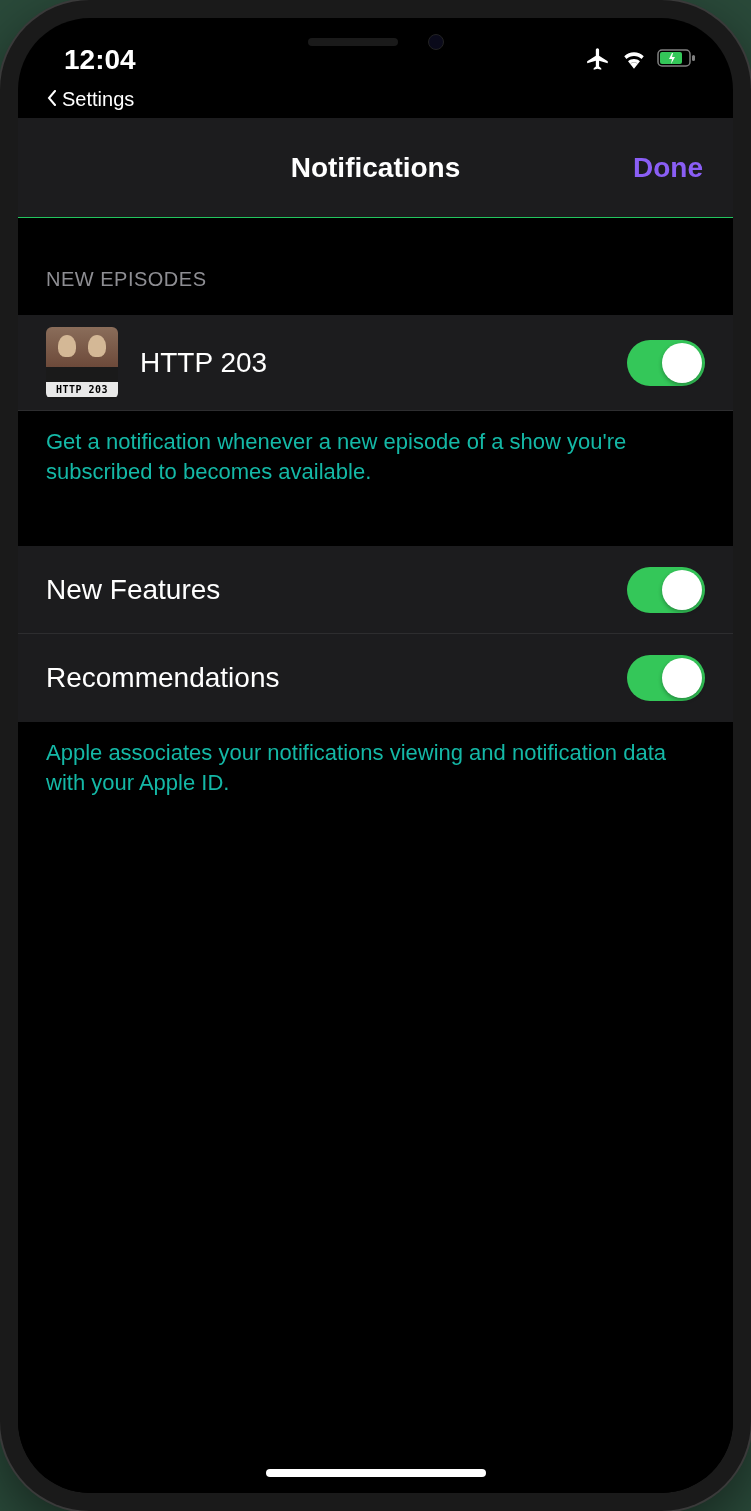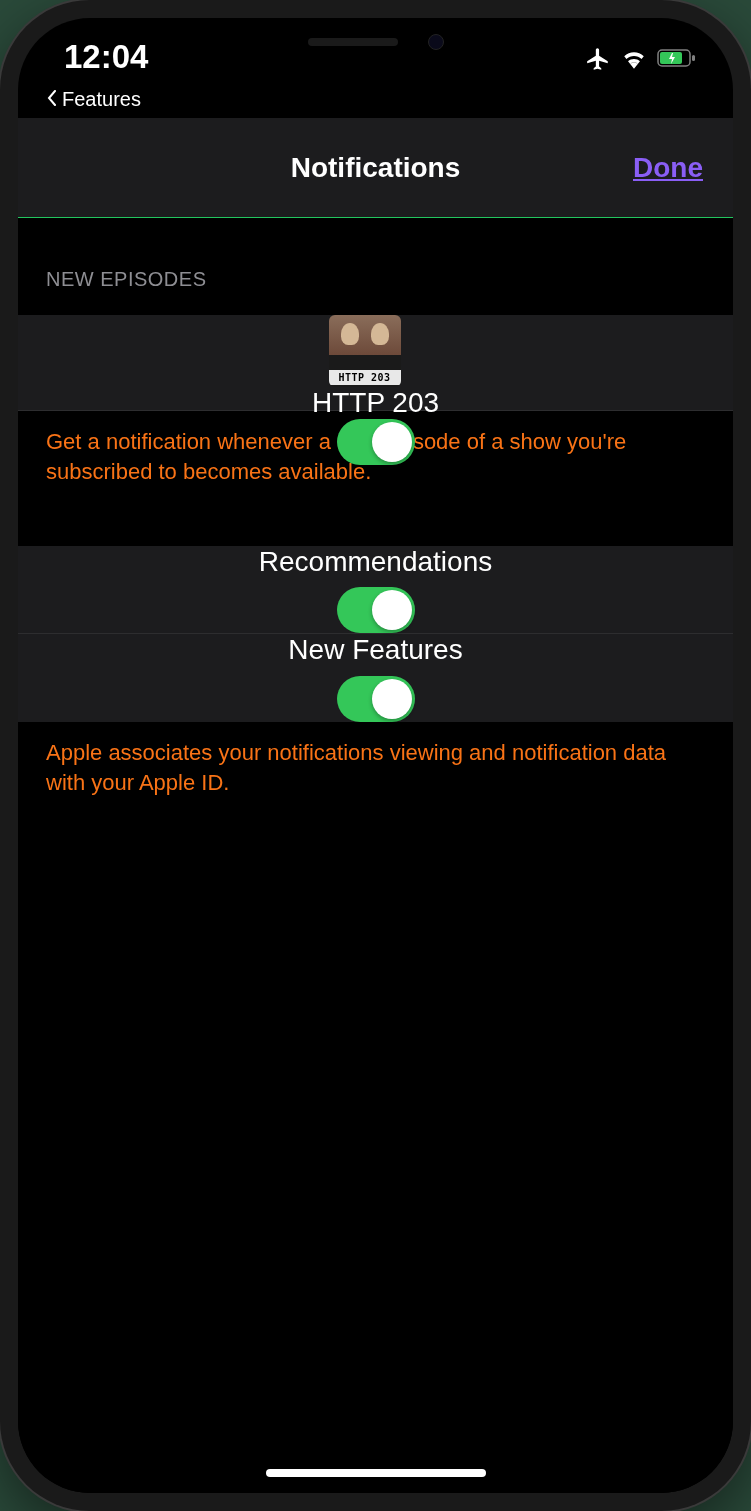--- a/index.html
+++ b/index.html
@@ -86,21 +86,21 @@
       height: 60px;
       display: flex;
       justify-content: space-between;
       align-items: flex-end;
       padding: 0 36px 2px 46px;
       color: #fff;
       position: relative;
       z-index: 50;
     }
     .status-time {
-      font-size: 33px;
+      font-size: 28px;
       font-weight: 600;
     }
     .status-icons {
       display: flex;
       align-items: center;
       gap: 10px;
     }
     .airplane-icon svg { width: 26px; height: 26px; }
     .wifi-icon svg { width: 26px; height: 20px; }
     .battery-icon svg { width: 40px; height: 20px; }
@@ -129,42 +129,40 @@
       color: #fff;
       font-size: 28px;
       font-weight: 600;
     }
     .nav-done {
       position: absolute;
       right: 30px;
       color: #8a5ef5;
       font-size: 28px;
       font-weight: 600;
-      text-decoration: underline;
     }
     .content {
       background: #000;
       height: calc(100% - 200px);
       overflow-y: auto;
     }
     .section-header {
       color: #8e8e93;
       font-size: 20px;
       letter-spacing: 0.5px;
       padding: 50px 28px 24px 28px;
       text-transform: uppercase;
     }
     .row {
       background: #1c1c1e;
       display: flex;
       align-items: center;
       padding: 0 28px;
       height: 88px;
       border-bottom: 0.5px solid rgba(255,255,255,0.08);
-      flex-direction: column;
     }
     .row.tall {
       height: 96px;
     }
     .row:last-of-type {
       border-bottom: none;
     }
     .podcast-thumb {
       width: 72px;
       height: 72px;
@@ -218,21 +216,21 @@
       position: absolute;
       right: 3px;
       top: 3px;
       width: 40px;
       height: 40px;
       background: #fff;
       border-radius: 50%;
       box-shadow: 0 2px 4px rgba(0,0,0,0.3);
     }
     .section-footer {
-      color: #f97316;
+      color: #14b8a6;
       font-size: 22px;
       line-height: 1.35;
       padding: 16px 28px 0 28px;
     }
     .group {
       margin-top: 60px;
     }
     .home-indicator {
       position: absolute;
       bottom: 16px;
@@ -279,21 +277,21 @@
         </span>
       </div>
     </div>
 
     <div class="back-link">
       <span>
         <svg width="12" height="16" viewBox="0 0 10 16" fill="#fff">
             <path d="M8 1L2 8l6 7" stroke="#fff" stroke-width="2" fill="none" stroke-linecap="round"></path>
           </svg>
       </span>
-      <span>Features</span>
+      <span>Settings</span>
     </div>
 
     <div class="nav-bar">
       <div class="nav-title">Notifications</div>
       <div class="nav-done">Done</div>
     </div>
 
     <div class="content">
 
       <div class="section-header">NEW EPISODES</div>
@@ -303,31 +301,31 @@
         <div class="row-label">HTTP 203</div>
         <div class="toggle">
           <div class="toggle-knob"></div>
         </div>
       </div>
 
       <div class="section-footer">Get a notification whenever a new episode of a show you're subscribed to becomes available.</div>
 
       <div class="group">
         <div class="row">
+          <div class="row-label">New Features</div>
+          <div class="toggle">
+            <div class="toggle-knob"></div>
+          </div>
+        </div>
+        <div class="row">
           <div class="row-label">Recommendations</div>
           <div class="toggle">
             <div class="toggle-knob"></div>
           </div>
         </div>
-        <div class="row">
-          <div class="row-label">New Features</div>
-          <div class="toggle">
-            <div class="toggle-knob"></div>
-          </div>
-        </div>
       </div>
 
       <div class="section-footer">Apple associates your notifications viewing and notification data with your Apple ID.</div>
 
     </div>
 
     <div class="home-indicator"></div>
   </div>
 </div>
 

